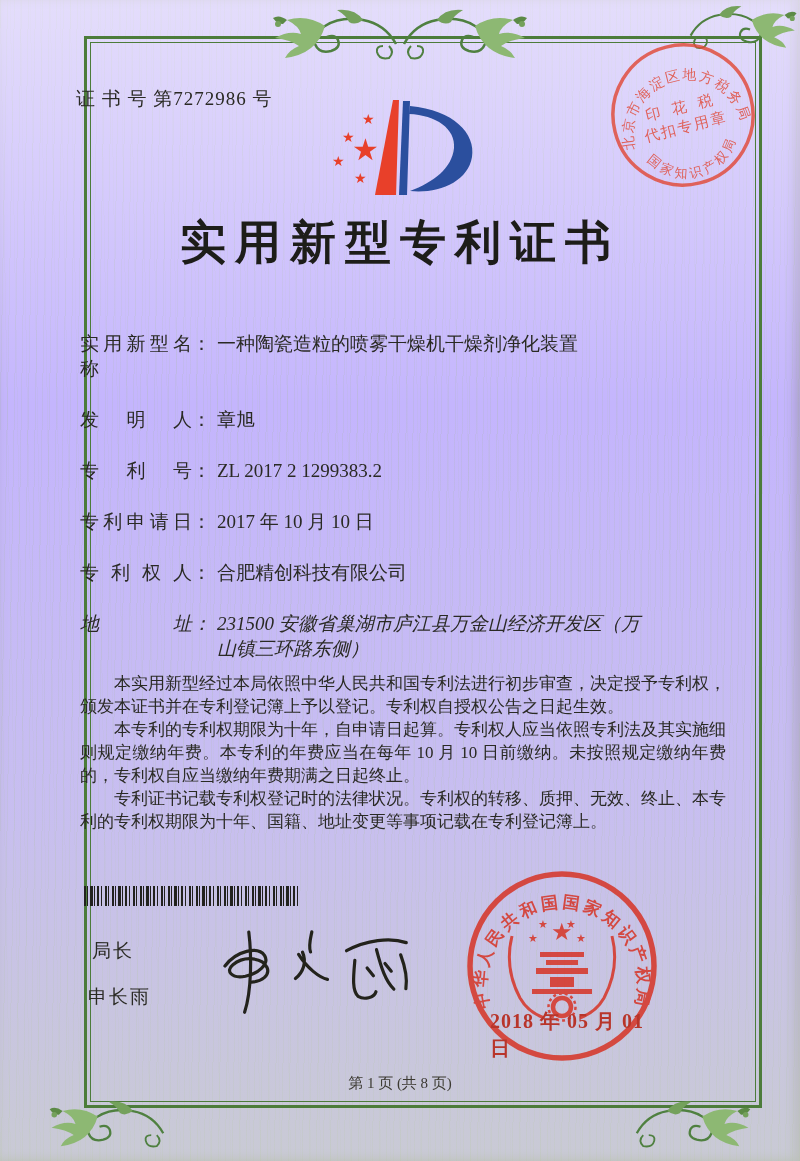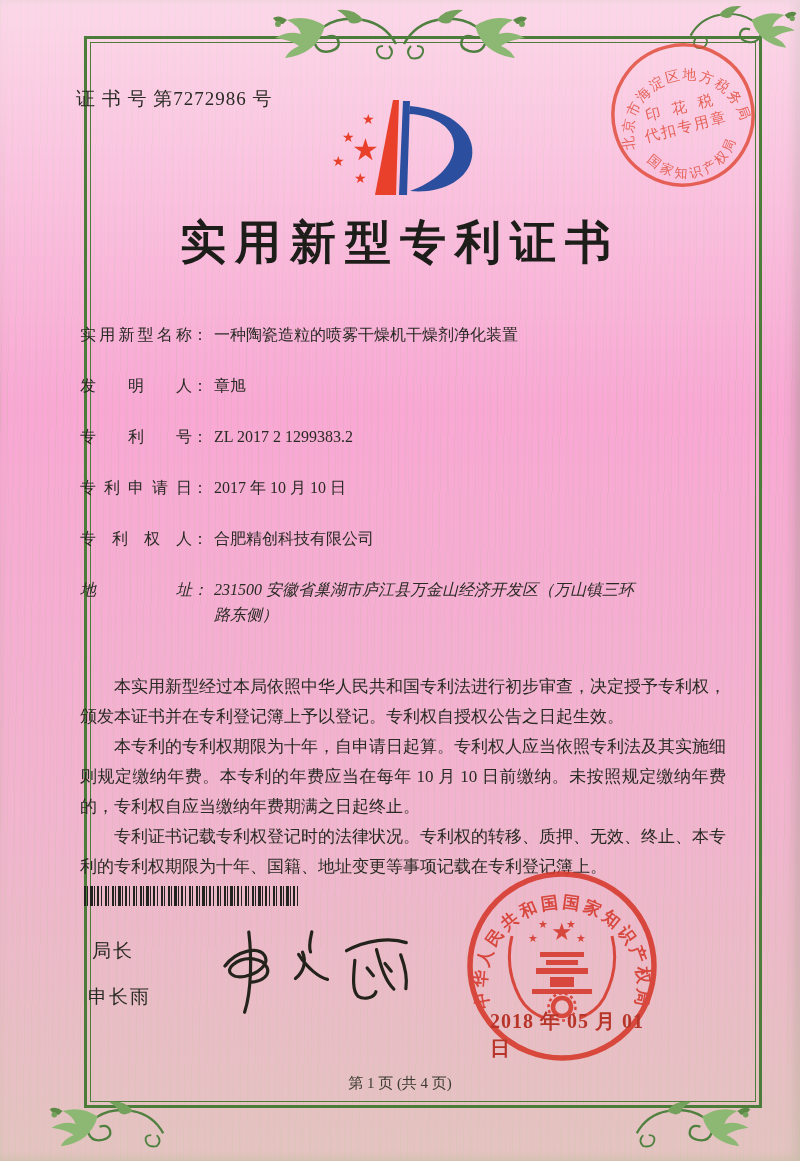--- a/index.html
+++ b/index.html
@@ -1,18 +1,18 @@
 <!DOCTYPE html>
 <html><head>
 <meta charset="utf-8">
 <style>
   html,body{margin:0;padding:0;background:#e8e6dc;}
   .page{
     position:relative;width:800px;height:1161px;margin:0 auto;
-    background:#f9a8d4;overflow:hidden;
+    background:#c4b5fd;overflow:hidden;
     font-family:"Liberation Serif","DejaVu Serif",serif;color:#2a2a24;
     box-shadow:inset -7px 0 10px rgba(110,110,95,.22), inset 0 -4px 8px rgba(150,160,120,.15);
   }
   
   .page::before{
     content:"";position:absolute;inset:0;z-index:0;pointer-events:none;
     background:
       repeating-linear-gradient(91deg, rgba(150,180,120,.12) 0 1px, rgba(0,0,0,0) 1px 7px),
       repeating-linear-gradient(89deg, rgba(160,190,130,.08) 0 1px, rgba(0,0,0,0) 1px 10px);
   }
@@ -20,30 +20,30 @@
     content:"";position:absolute;inset:0;z-index:0;pointer-events:none;
     background:linear-gradient(to bottom, rgba(255,255,250,.55) 0%, rgba(255,255,250,0) 35%,
                rgba(214,228,186,.20) 70%, rgba(206,223,172,.50) 100%);
   }
   .layer{position:absolute;z-index:1;}
   
   .frame-outer{left:84px;top:36px;width:672px;height:1066px;border:3px solid #4c7c3a;}
   .frame-inner{position:absolute;left:3px;top:3px;right:3px;bottom:3px;border:1px solid #4c7c3a;}
   .cert-no{left:76px;top:86px;font-size:19px;letter-spacing:1px;}
   .title{left:0;top:212px;width:800px;text-align:center;font-size:46px;font-weight:700;letter-spacing:9px;color:#1d1d19;}
-  .fields{left:80px;top:322px;width:648px;font-size:16px;}
+  .fields{left:80px;top:331px;width:648px;font-size:19px;}
   .frow{display:flex;line-height:25px;margin-bottom:26px;}
   .frow.addr{margin-bottom:6px;font-style:italic;}
   .flabel{display:inline-block;width:112px;text-align:justify;text-align-last:justify;flex:0 0 112px;}
   .fcolon{flex:0 0 auto;}
   .fvalue{margin-left:6px;}
   .frow.addr .fvalue{max-width:430px;}
   .authrow{display:flex;line-height:25px;justify-content:space-between;}
   .authright{white-space:nowrap;}
-  .paras{left:80px;top:672px;width:646px;font-size:17px;line-height:30px;text-align:justify;}
+  .paras{left:80px;top:672px;width:646px;font-size:17px;line-height:23px;text-align:justify;}
   .paras p{margin:0;text-indent:2em;}
   .barcode{left:84px;top:886px;width:214px;height:20px;
     background:repeating-linear-gradient(90deg,
       #22221e 0 2px, rgba(0,0,0,0) 2px 3px, #22221e 3px 4px, rgba(0,0,0,0) 4px 6px,
       #22221e 6px 9px, rgba(0,0,0,0) 9px 10px, #22221e 10px 11px, rgba(0,0,0,0) 11px 13px,
       #22221e 13px 15px, rgba(0,0,0,0) 15px 17px, #22221e 17px 18px, rgba(0,0,0,0) 18px 21px,
       #22221e 21px 23px, rgba(0,0,0,0) 23px 24px, #22221e 24px 25px, rgba(0,0,0,0) 25px 28px);
   }
   .sig-title{left:92px;top:938px;font-size:19px;letter-spacing:2px;}
   .sig-name{left:88px;top:984px;font-size:19px;letter-spacing:2px;}
@@ -205,15 +205,15 @@
         <rect x="70" y="123" width="60" height="5"></rect>
         <circle cx="100" cy="141" r="9" fill="none" stroke="#d6382b" stroke-width="4.5"></circle>
         <circle cx="100" cy="141" r="13.5" fill="none" stroke="#d6382b" stroke-width="2.5" stroke-dasharray="3 3"></circle>
         <path d="M50,70 Q42,102 58,132 Q66,146 82,152" fill="none" stroke="#d6382b" stroke-width="3"></path>
         <path d="M150,70 Q158,102 142,132 Q134,146 118,152" fill="none" stroke="#d6382b" stroke-width="3"></path>
       </g>
     </g>
   </svg>
   <div class="layer seal-date">2018 年 05 月 01 日</div>
 
-  <div class="layer footer">第 1 页 (共 4 页)</div>
+  <div class="layer footer">第 1 页 (共 8 页)</div>
 
 </div>
 
 </body></html>

